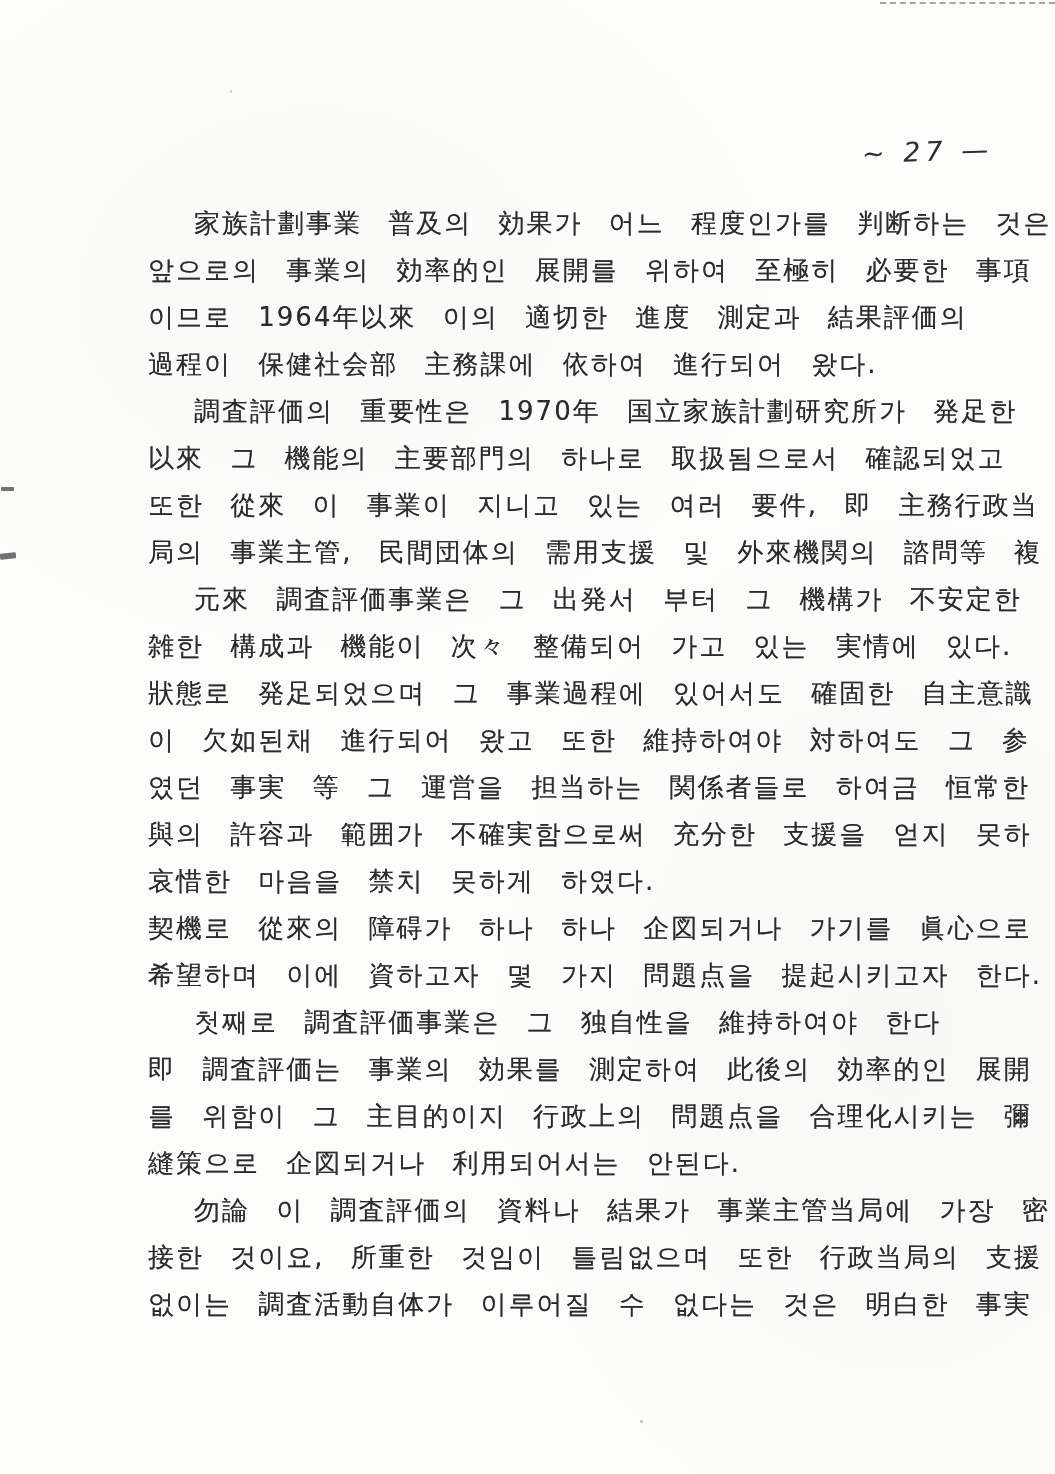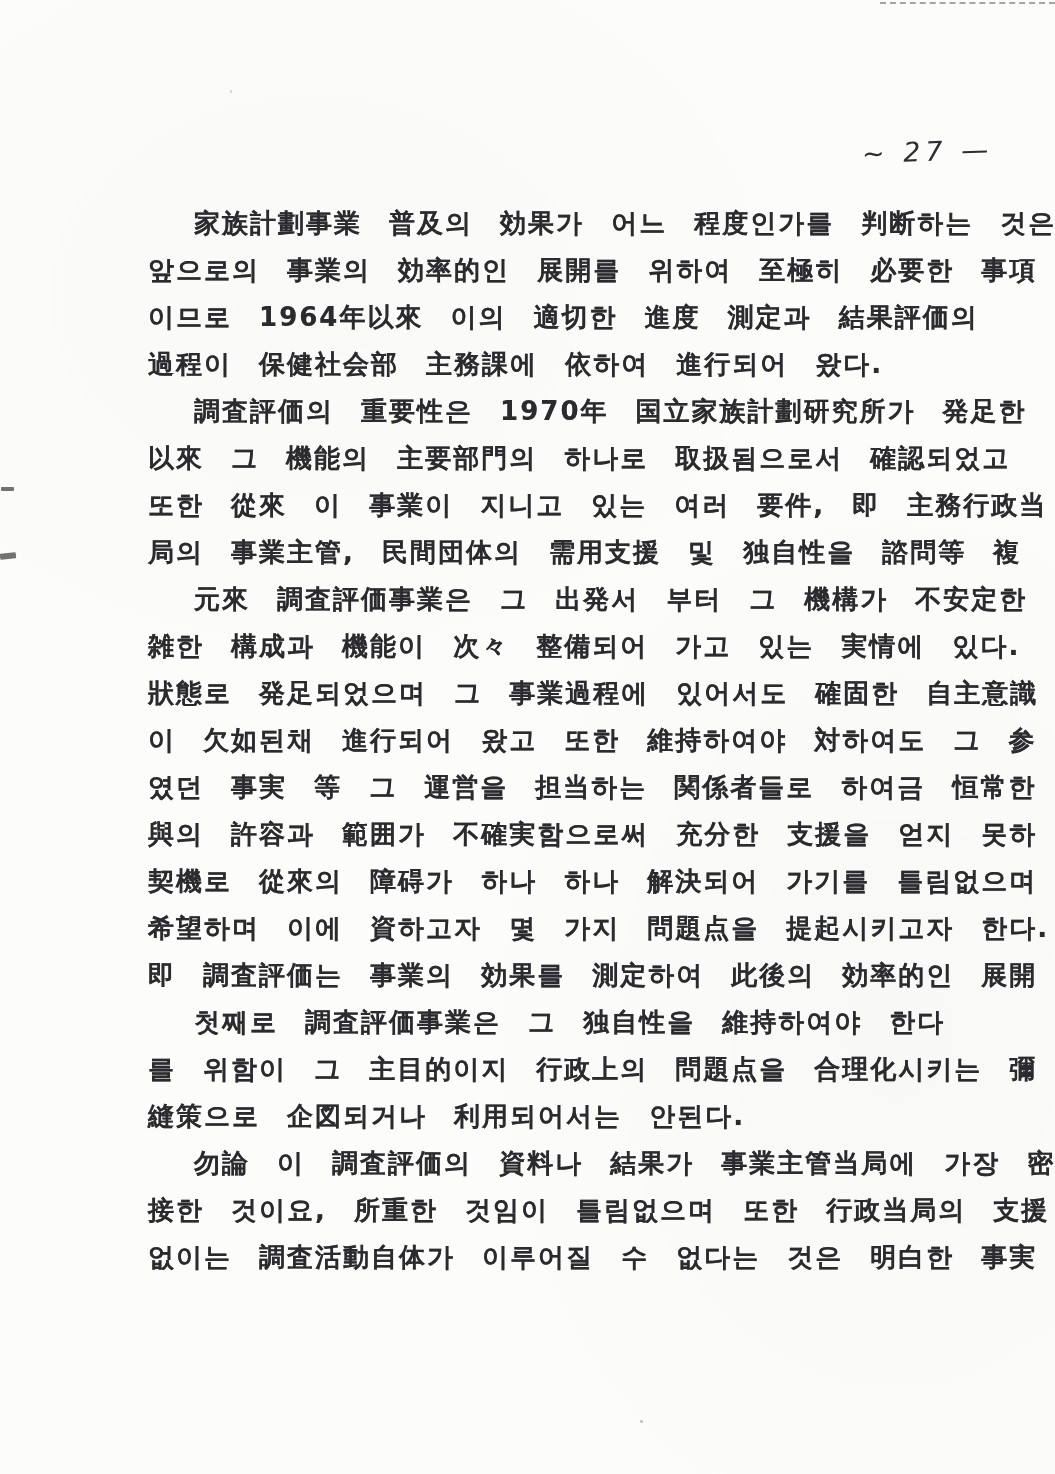--- a/index.html
+++ b/index.html
@@ -57,21 +57,20 @@
   }
   .line {
     height: 47px;
     line-height: 47px;
     font-size: 26px;
     letter-spacing: 2px;
     word-spacing: 16px;
     white-space: nowrap;
     color: #2b2b2f;
     text-shadow: 0 0 0.6px rgba(20,20,25,0.55);
-    font-weight: bold;
   }
   .line.indent { padding-left: 46px; }
 </style>
 </head>
 <body>
 
 <div class="page">
   <div class="scan-edge-top"></div>
   <div class="speck s1"></div>
   <div class="speck s2"></div>
@@ -82,30 +81,31 @@
   <div class="page-number">~ 27 —</div>
 
   <div class="body-text">
       <div class="line indent">家族計劃事業 普及의 効果가 어느 程度인가를 判断하는 것은</div>
       <div class="line">앞으로의 事業의 効率的인 展開를 위하여 至極히 必要한 事項</div>
       <div class="line">이므로 1964年以來 이의 適切한 進度 測定과 結果評価의</div>
       <div class="line">過程이 保健社会部 主務課에 依하여 進行되어 왔다.</div>
       <div class="line indent">調査評価의 重要性은 1970年 国立家族計劃研究所가 発足한</div>
       <div class="line">以來 그 機能의 主要部門의 하나로 取扱됨으로서 確認되었고</div>
       <div class="line">또한 從來 이 事業이 지니고 있는 여러 要件, 即 主務行政当</div>
-      <div class="line">局의 事業主管, 民間団体의 需用支援 및 独自性을 諮問等 複</div>
+      <div class="line">局의 事業主管, 民間団体의 需用支援 및 外來機関의 諮問等 複</div>
       <div class="line indent">元來 調査評価事業은 그 出発서 부터 그 機構가 不安定한</div>
       <div class="line">雑한 構成과 機能이 次々 整備되어 가고 있는 実情에 있다.</div>
       <div class="line">狀態로 発足되었으며 그 事業過程에 있어서도 確固한 自主意識</div>
       <div class="line">이 欠如된채 進行되어 왔고 또한 維持하여야 対하여도 그 参</div>
       <div class="line">였던 事実 等 그 運営을 担当하는 関係者들로 하여금 恒常한</div>
       <div class="line">與의 許容과 範囲가 不確実함으로써 充分한 支援을 얻지 못하</div>
-      <div class="line">契機로 從來의 障碍가 하나 하나 解決되어 가기를 틀림없으며</div>
+      <div class="line">哀惜한 마음을 禁치 못하게 하였다.</div>
+      <div class="line">契機로 從來의 障碍가 하나 하나 企図되거나 가기를 眞心으로</div>
       <div class="line">希望하며 이에 資하고자 몇 가지 問題点을 提起시키고자 한다.</div>
+      <div class="line indent">첫째로 調査評価事業은 그 独自性을 維持하여야 한다</div>
       <div class="line">即 調査評価는 事業의 効果를 測定하여 此後의 効率的인 展開</div>
-      <div class="line indent">첫째로 調査評価事業은 그 独自性을 維持하여야 한다</div>
       <div class="line">를 위함이 그 主目的이지 行政上의 問題点을 合理化시키는 彌</div>
       <div class="line">縫策으로 企図되거나 利用되어서는 안된다.</div>
       <div class="line indent">勿論 이 調査評価의 資料나 結果가 事業主管当局에 가장 密</div>
       <div class="line">接한 것이요, 所重한 것임이 틀림없으며 또한 行政当局의 支援</div>
       <div class="line">없이는 調査活動自体가 이루어질 수 없다는 것은 明白한 事実</div>
     </div>
 </div>
 
 </body></html>

